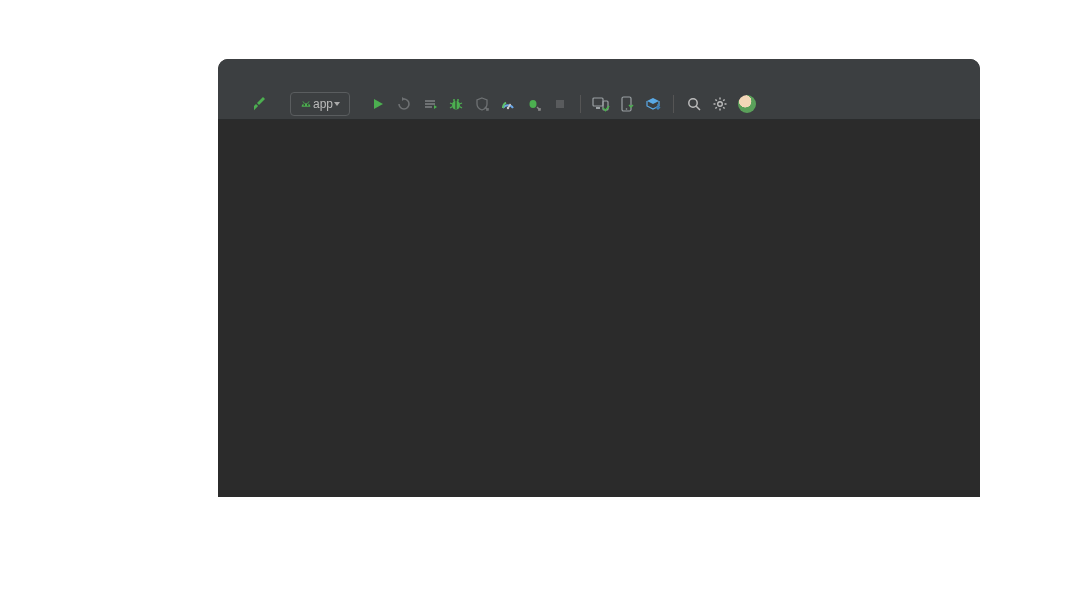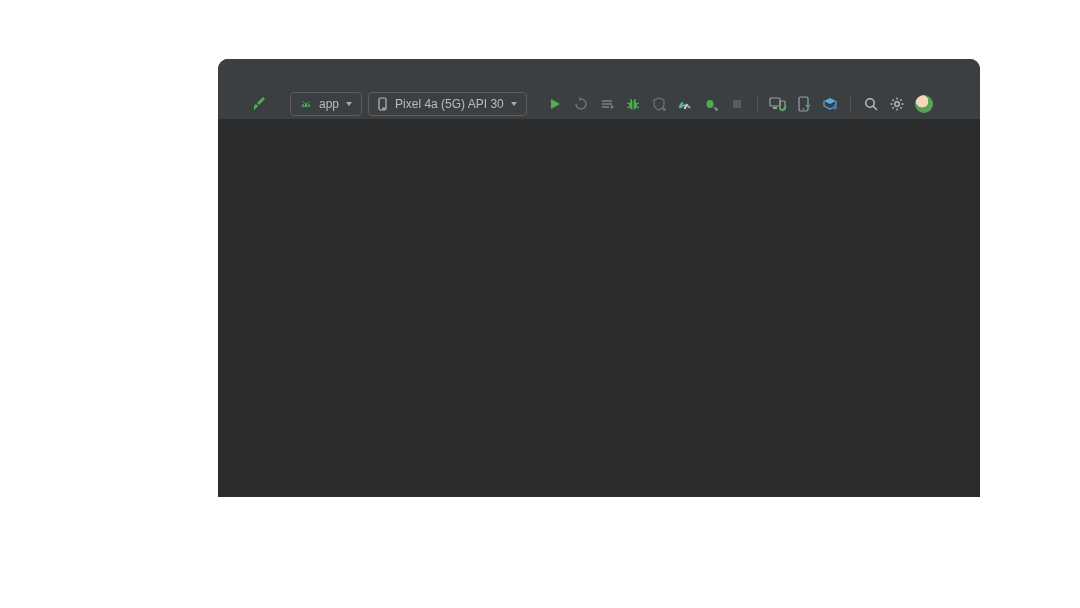--- a/index.html
+++ b/index.html
@@ -12,21 +12,21 @@
   .titlebar{
     height:30px;background:#3c3f41;
   }
   .toolbar{
     height:30px;background:#3c3f41;
     display:flex;align-items:center;padding-left:34px;gap:6px;
     font-size:12px;color:#bbbbbb;
     border-bottom:1px solid #2a2c2d;
   }
   .drop{
-    display:flex;align-items:center;gap:6px;
+    display:flex;align-items:center;gap:0;
     border:1px solid #5a5d5f;border-radius:4px;
     height:22px;padding:0 8px;
     background:#3c3f41;
   }
   .drop svg{display:block;}
   .chev svg{display:block;}
   .ticon{width:20px;height:20px;display:flex;align-items:center;justify-content:center;}
   .ticon svg{display:block;}
   .sep{width:1px;height:18px;background:#555;margin:0 4px;}
   .avatar{
@@ -63,34 +63,20 @@
           </svg>
         </span>
         <span>app</span>
         <span class="chev">
           <svg width="8" height="8" viewBox="0 0 8 8">
               <path d="M1 2 L4 6 L7 2 Z" fill="#aaaaaa"></path>
             </svg>
         </span>
       </div>
 
-      <div class="drop">
-        <span>
-          <svg width="12" height="14" viewBox="0 0 12 14">
-            <rect x="2" y="1" width="7" height="12" rx="1.5" fill="none" stroke="#bbbbbb" stroke-width="1.2"></rect>
-            <rect x="5" y="10.5" width="3" height="2" fill="#b792e6"></rect>
-          </svg>
-        </span>
-        <span>Pixel 4a (5G) API 30</span>
-        <span class="chev">
-          <svg width="8" height="8" viewBox="0 0 8 8">
-              <path d="M1 2 L4 6 L7 2 Z" fill="#aaaaaa"></path>
-            </svg>
-        </span>
-      </div>
 
       <div style="width:6px"></div>
 
       <div class="ticon">
         <svg width="14" height="14" viewBox="0 0 14 14">
             <path d="M3 2 L12 7 L3 12 Z" fill="#4caf50"></path>
           </svg>
       </div>
 
       <div class="ticon">

